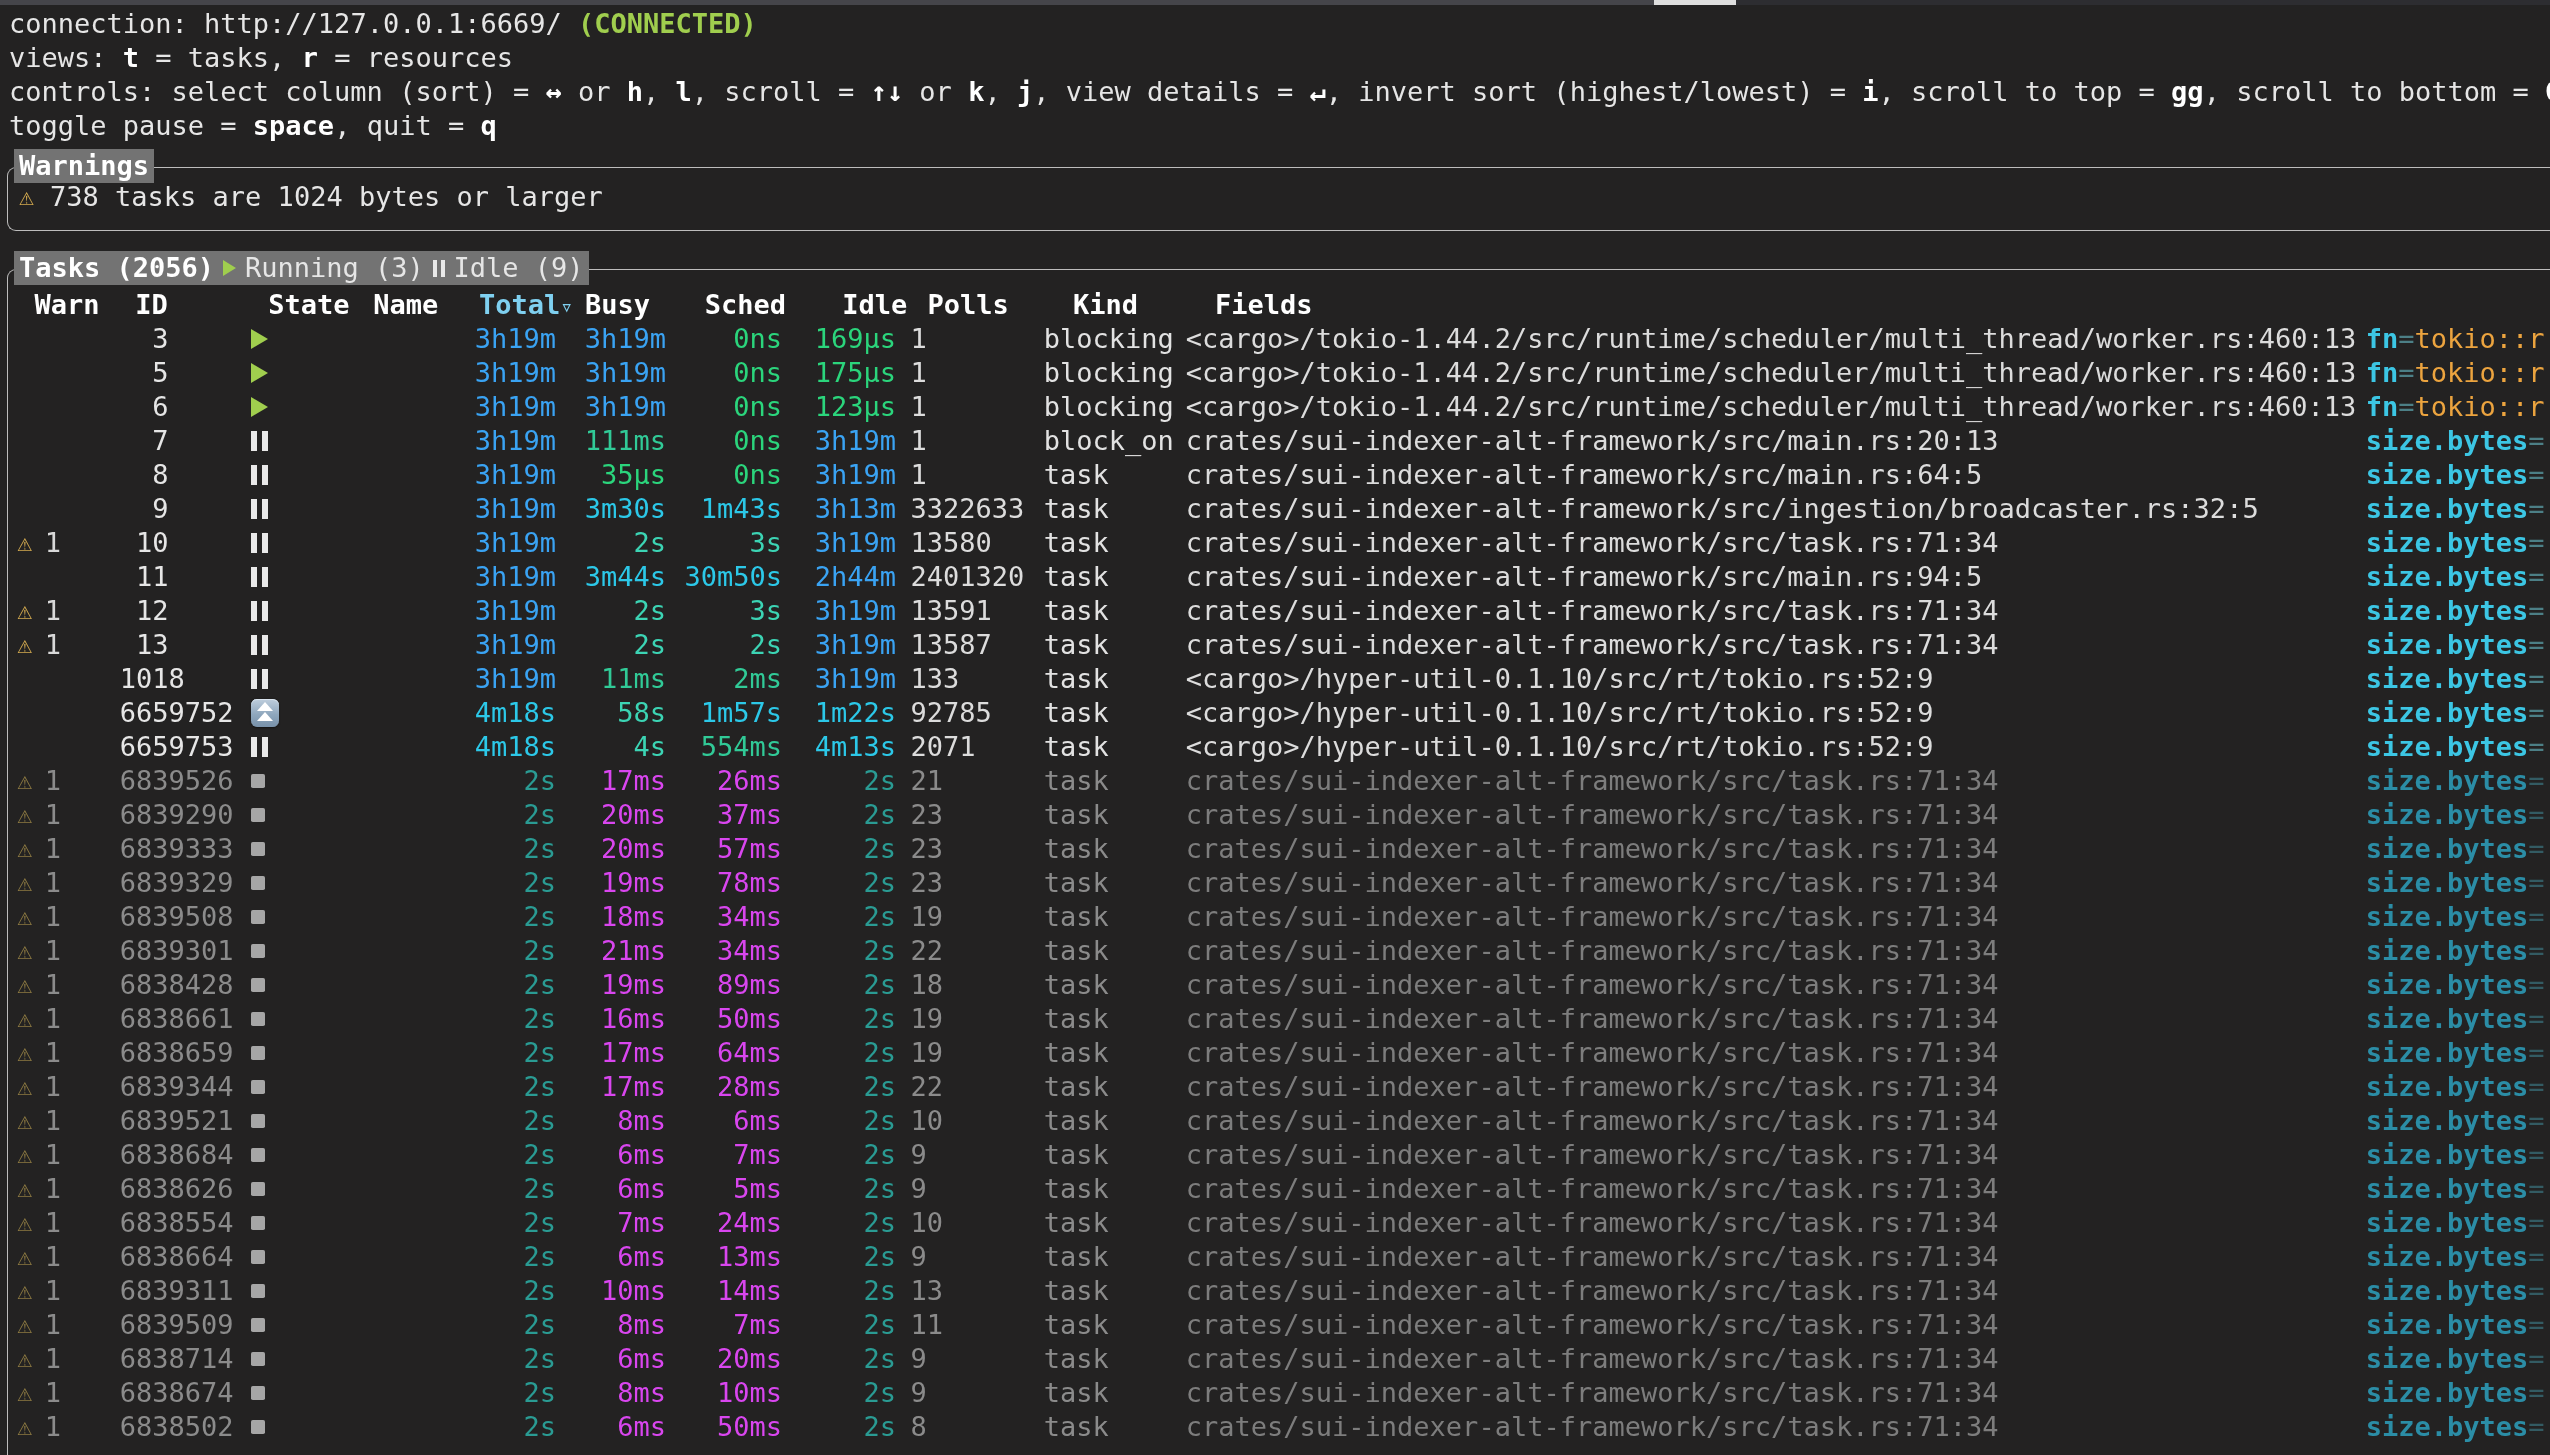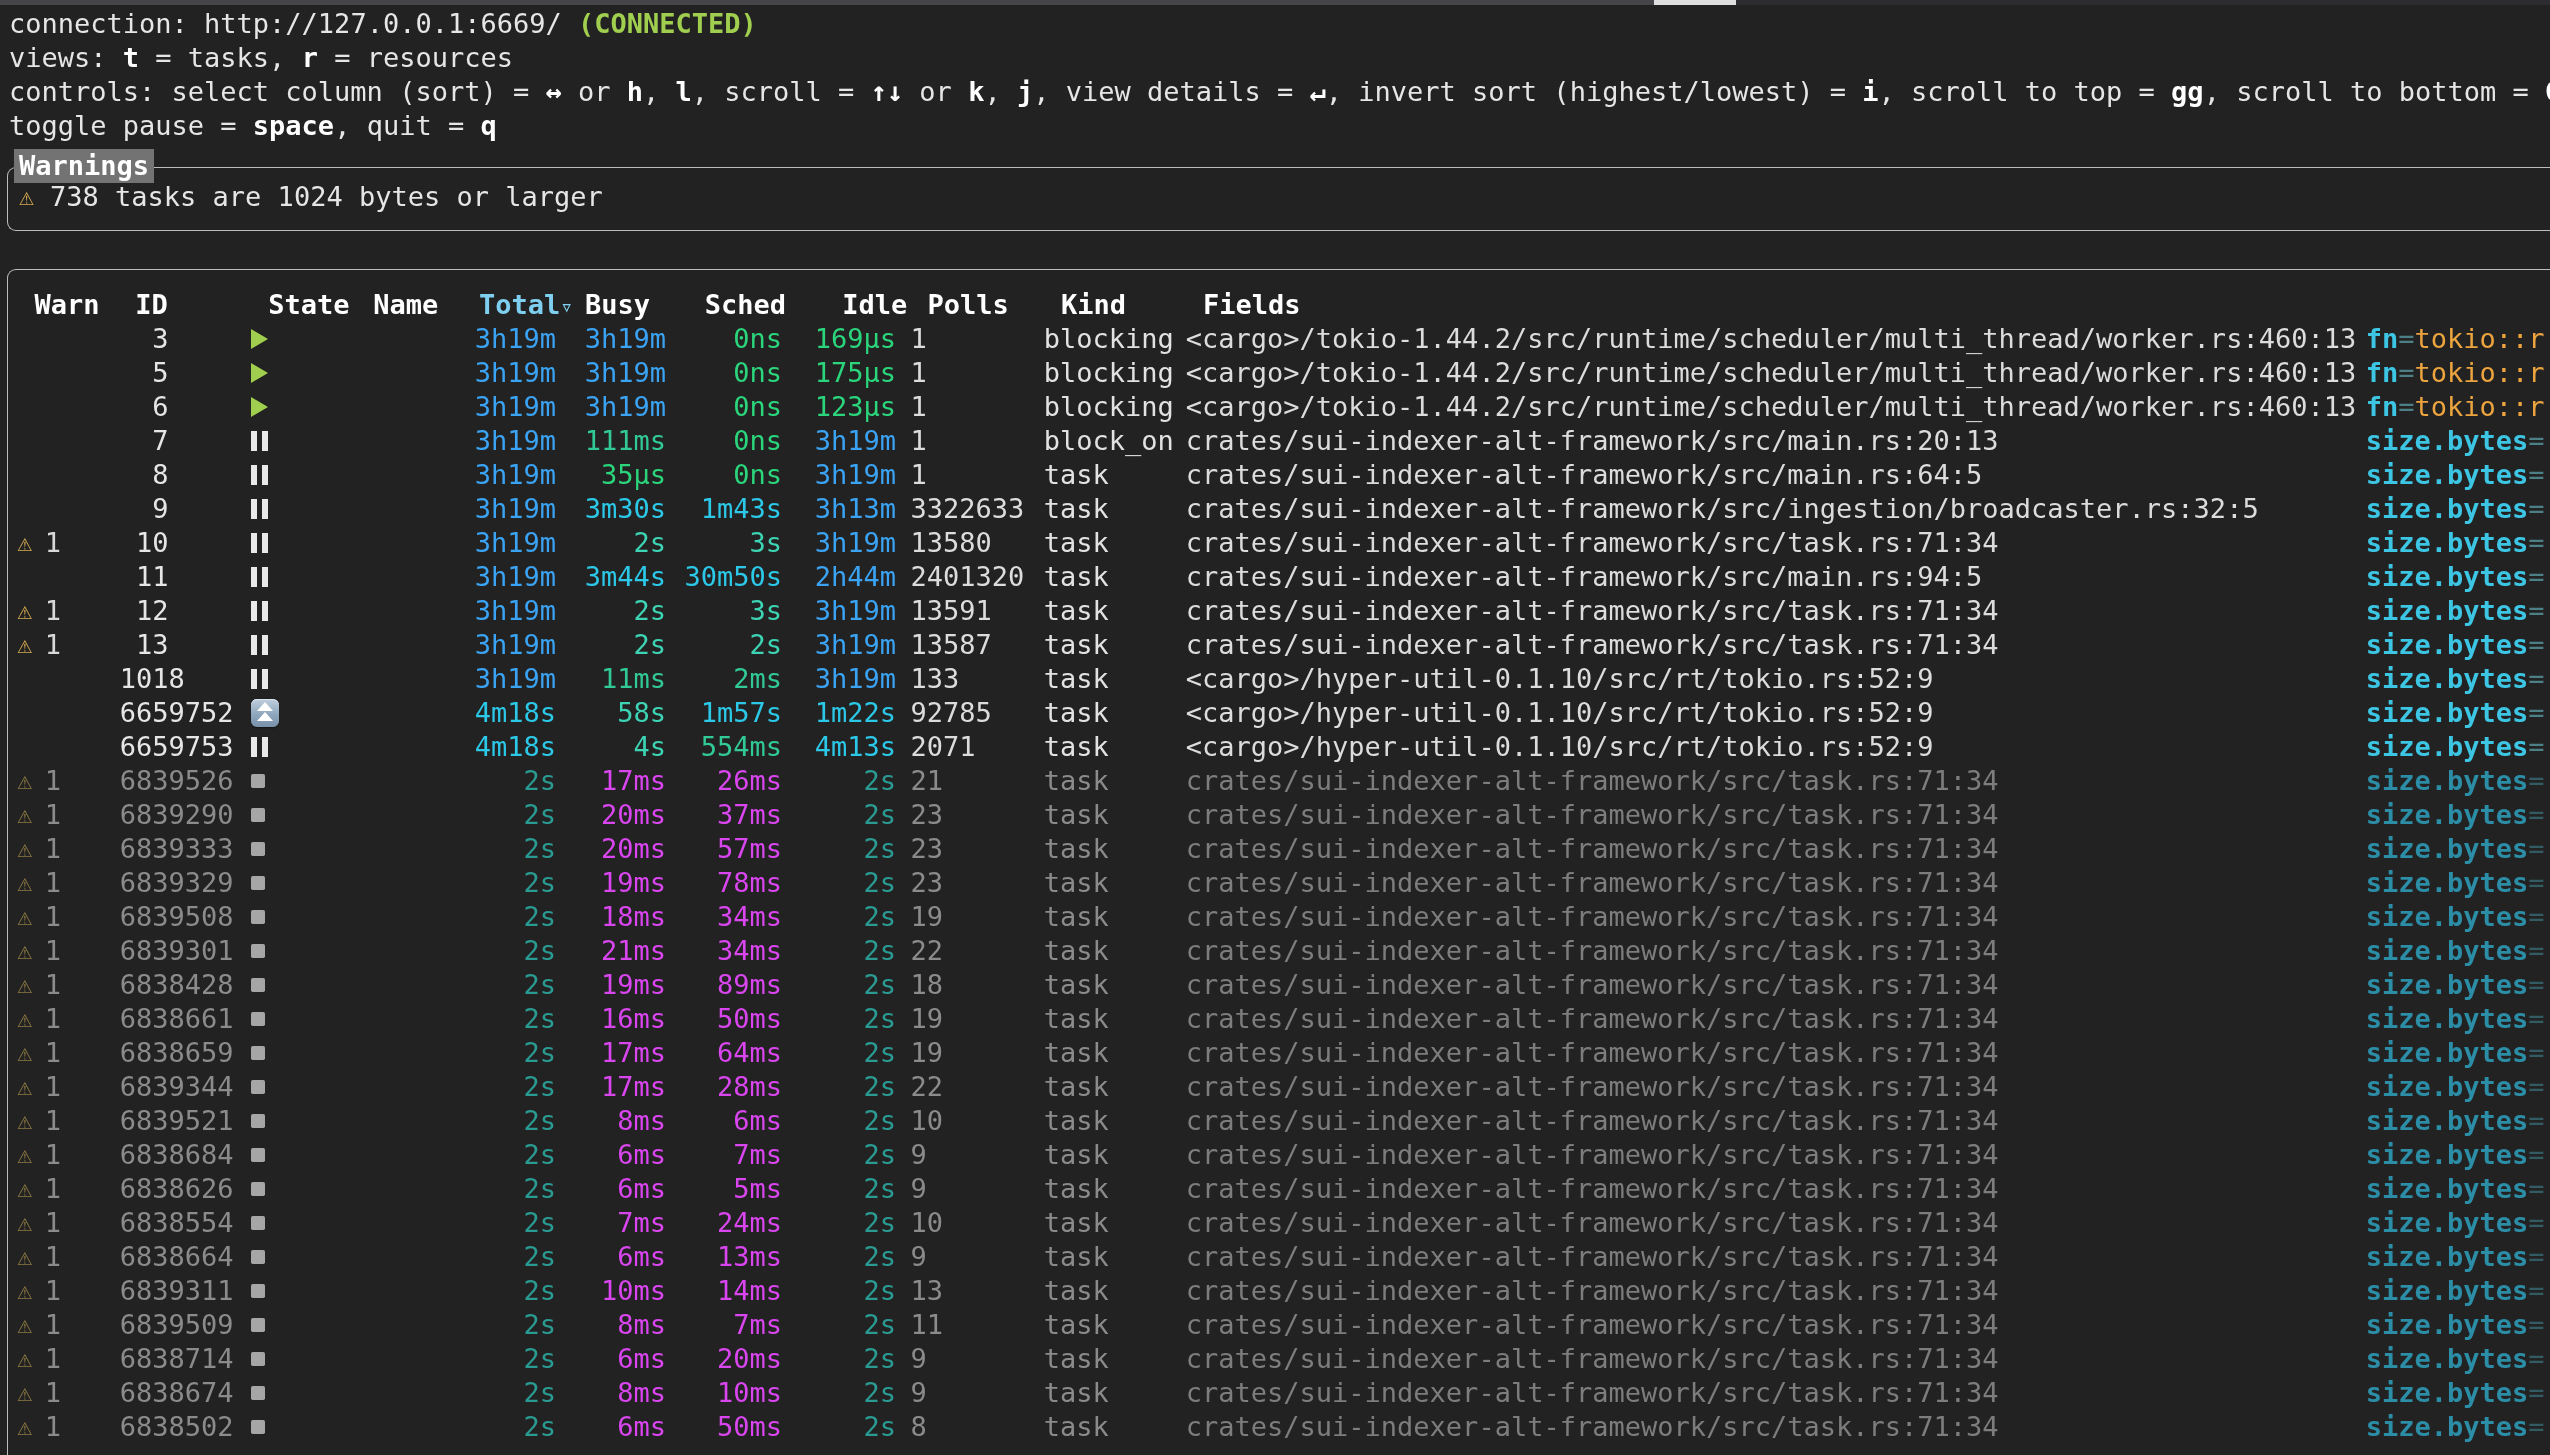--- a/index.html
+++ b/index.html
@@ -35,21 +35,21 @@
   .cell{line-height:34px;overflow:visible;}
   #thead{position:absolute;left:19px;top:18px;width:2540px;font-weight:bold;color:#ffffff;}
   #tbody{position:absolute;left:1.8px;top:52px;width:2540px;}
   .h-warn{padding-left:7.2px;}
   .h-total{text-align:right;color:#7fd0f0;}
   .h-total .arrow{color:#7fd0f0;font-weight:normal;font-size:21.5px;}
   .h-busy{padding-left:11.7px;}
   .h-sched{padding-left:21.5px;}
   .h-idle{padding-left:43px;}
   .h-polls{padding-left:14.4px;}
-  .h-kind,.h-location,.h-fields{padding-left:1.8px;}
+  .h-kind,.h-location,.h-fields{padding-left:1.8px;margin-left:12px;}
   
   .c-warn{padding-left:7.2px;display:flex;align-items:center;gap:12.6px;}
   .c-warn .wcount{color:#d8d8d8;}
   .c-id{padding-left:1.8px;}
   .c-id .idval{display:inline-block;min-width:3ch;text-align:right;color:#e6e6e6;}
   .c-state{display:flex;align-items:center;}
   .num{text-align:right;}
   .c-polls{padding-left:14.4px;color:#dcdcdc;}
   .c-kind{padding-left:1.8px;color:#e2e2e2;}
   .c-location{padding-left:1.8px;color:#dcdcdc;}
@@ -100,20 +100,27 @@
   <div class="panel-title">
     <span class="b">Warnings</span>
   </div>
   <div id="warn-line">
     <span class="warn-tri">⚠</span>
     <span>738 tasks are 1024 bytes or larger</span>
   </div>
 </div>
 
 <div class="panel" id="taskpanel">
+  <div class="panel-title">
+    <span class="b">Tasks (2056)</span>
+    <span class="mini-run"></span>
+    <span>Running (3)</span>
+    <span class="mini-pause"></span>
+    <span>Idle (9)</span>
+  </div>
   <div class="trow" id="thead">
       <span class="cell h-warn">Warn</span>
       <span class="cell h-id">ID</span>
       <span class="cell h-state">State</span>
       <span class="cell h-name">Name</span>
       <span class="cell h-total"><span>Total</span><span class="arrow">▿</span></span>
       <span class="cell h-busy">Busy</span>
       <span class="cell h-sched">Sched</span>
       <span class="cell h-idle">Idle</span>
       <span class="cell h-polls">Polls</span>

